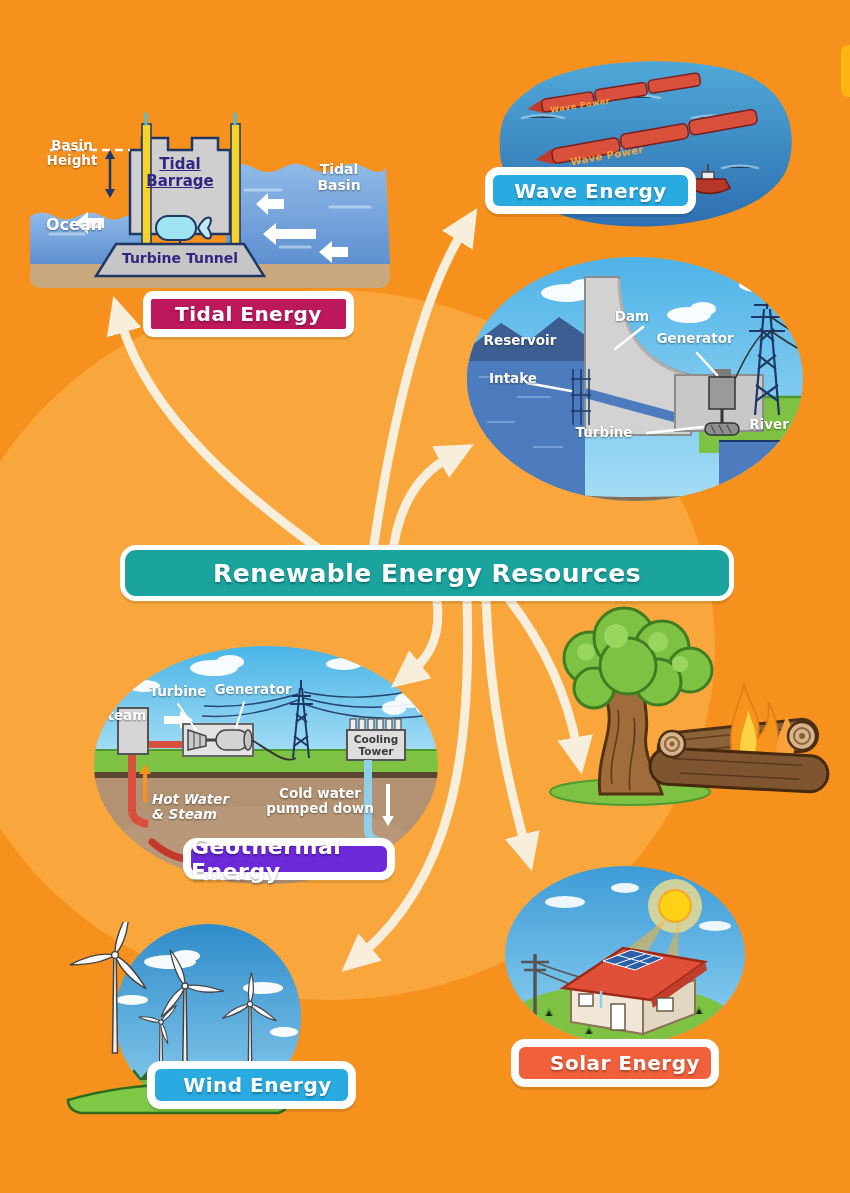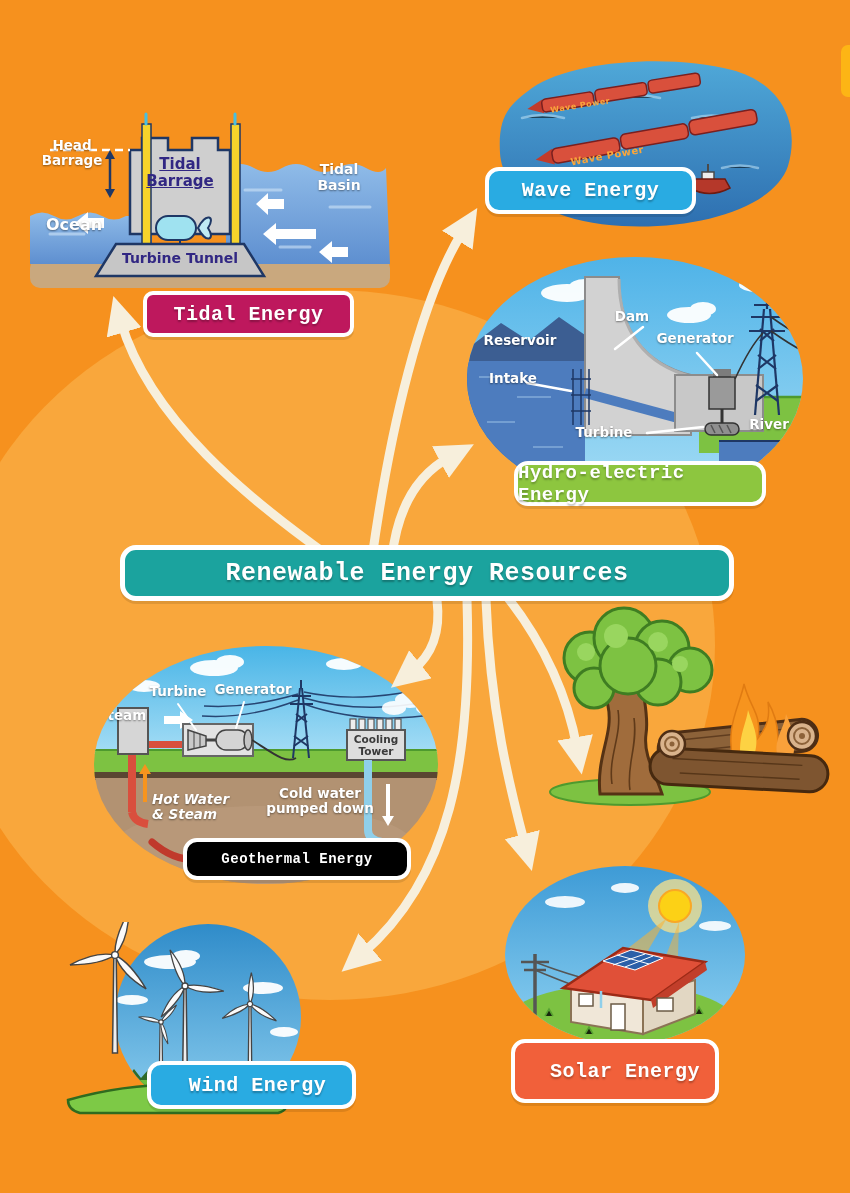--- a/index.html
+++ b/index.html
@@ -3,22 +3,22 @@
 <meta charset="utf-8">
 <style>
   html,body{margin:0;padding:0;}
   body{font-family:"DejaVu Sans","Liberation Sans",sans-serif;}
   #poster{position:relative;width:850px;height:1193px;background:#F6911E;overflow:hidden;}
   #blob-layer{position:absolute;inset:0;z-index:1;}
   .scene{position:absolute;z-index:10;}
   .clip-oval{border-radius:50%;overflow:hidden;}
   #arrow-layer{position:absolute;inset:0;z-index:20;pointer-events:none;}
   .pill{position:absolute;z-index:30;display:flex;align-items:center;justify-content:center;
-        color:#fff;font-weight:bold;letter-spacing:.5px;border:4px solid #ffffff;border-radius:14px;
-        box-sizing:border-box;text-shadow:0 2px 2px rgba(0,0,0,.28);box-shadow:0 3px 0 rgba(0,0,0,.10);font-family:Liberation Mono, monospace;}
+        color:#fff;font-weight:bold;letter-spacing:.5px;border:8px solid #ffffff;border-radius:14px;
+        box-sizing:border-box;text-shadow:0 2px 2px rgba(0,0,0,.28);box-shadow:0 3px 0 rgba(0,0,0,.10);}
   .ann{position:absolute;color:#fff;font-weight:bold;font-size:13.5px;line-height:1.12;
        text-align:center;text-shadow:0 1px 2px rgba(0,0,0,.45);z-index:12;}
   .ann.dark{color:#312783;text-shadow:none;}
   .ann.boxtext{color:#3a3a3a;text-shadow:none;font-size:10.5px;}
   .tube-text{position:absolute;color:#F9A63B;font-weight:bold;font-size:8px;letter-spacing:.5px;
        text-shadow:none;z-index:12;white-space:nowrap;}
   #corner-tab{position:absolute;right:0;top:45px;width:9px;height:52px;background:#FDB515;
        border-radius:7px 0 0 7px;z-index:35;}
 </style>
 </head>
@@ -67,21 +67,21 @@
         <path d="M80,38 l-5,9 h10 z"></path>
           <path d="M80,86 l-5,-9 h10 z"></path>
       </g>
       <g fill="#fff">
         <path d="M254,87 h-16 v-6 l-12,11 l12,11 v-6 h16 z"></path>
         <path d="M286,117 h-40 v-6 l-13,11 l13,11 v-6 h40 z"></path>
         <path d="M318,135 h-16 v-6 l-13,11 l13,11 v-6 h16 z"></path>
         <path d="M74,106 h-16 v-6 l-13,11 l13,11 v-6 h16 z"></path>
       </g>
     </svg>
-    <span class="ann" style="left:6px;top:26px;width:72px;">Head Barrage</span>
+    <span class="ann" style="left:6px;top:26px;width:72px;">Basin Height</span>
     <span class="ann dark" style="left:102px;top:44px;width:96px;font-size:15px;text-decoration:underline;">Tidal Barrage</span>
     <span class="ann" style="left:272px;top:50px;width:74px;font-size:14px;">Tidal Basin</span>
     <span class="ann" style="left:15px;top:104px;width:58px;font-size:16px;">Ocean</span>
     <span class="ann dark" style="left:86px;top:139px;width:128px;font-size:14px;">Turbine Tunnel</span>
   </div>
 
   <div class="scene" style="left:492px;top:58px;width:305px;height:177px;">
     <svg width="305" height="177">
       <defs>
         <linearGradient id="ww" x1="0" y1="0" x2="0" y2="1">
@@ -499,22 +499,21 @@
       <path d="M486,600 C490,710 510,788 525,845" marker-end="url(#ah)"></path>
     </g>
   </svg>
 
   <div class="pill" style="left:120px;top:545px;width:614px;height:56px;background:#1BA39E;font-size:25px;border-width:5px;border-radius:16px;">Renewable Energy Resources</div>
 
   <div class="pill" style="left:143px;top:291px;width:211px;height:46px;background:#be185d;font-size:20px;border-radius:10px;">Tidal Energy</div>
 
   <div class="pill" style="left:485px;top:167px;width:211px;height:47px;background:#29ABE2;font-size:20px;">Wave Energy</div>
 
-  <div class="pill" style="left:514px;top:461px;width:252px;height:45px;background:#8DC63F;font-size:19px;">Hydro-electric Energy</div>
-
-  <div class="pill" style="left:183px;top:838px;width:228px;height:42px;background:#000000;font-size:14px;">Geothermal Energy</div>
+
+  <div class="pill" style="left:183px;top:838px;width:212px;height:42px;background:#6d28d9;font-size:22px;">Geothermal Energy</div>
 
 
   <div class="pill" style="left:147px;top:1061px;width:209px;height:48px;background:#29ABE2;font-size:20px;padding-left:12px;">Wind Energy</div>
 
-  <div class="pill" style="left:511px;top:1039px;width:208px;height:64px;background:#F1603A;font-size:20px;padding-left:20px;">Solar Energy</div>
+  <div class="pill" style="left:511px;top:1039px;width:208px;height:48px;background:#F1603A;font-size:20px;padding-left:20px;">Solar Energy</div>
 
 </div>
 
 </body></html>

